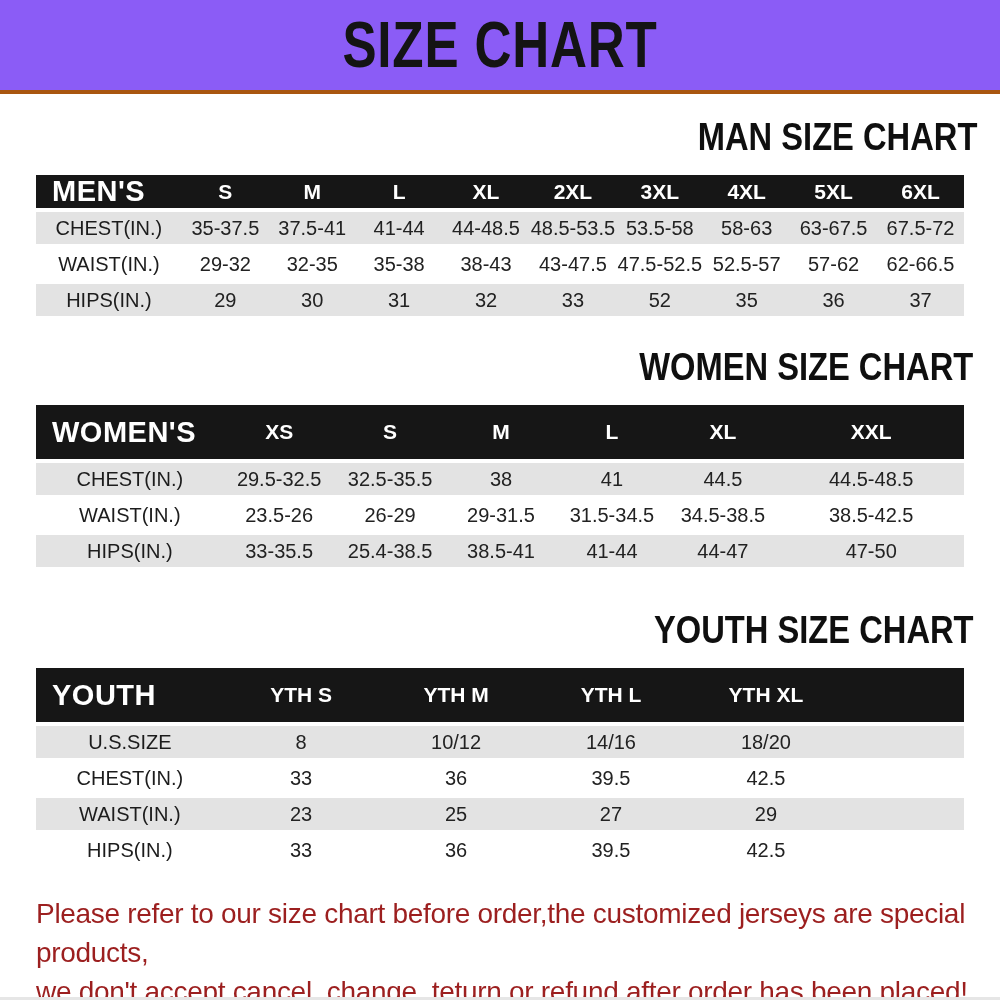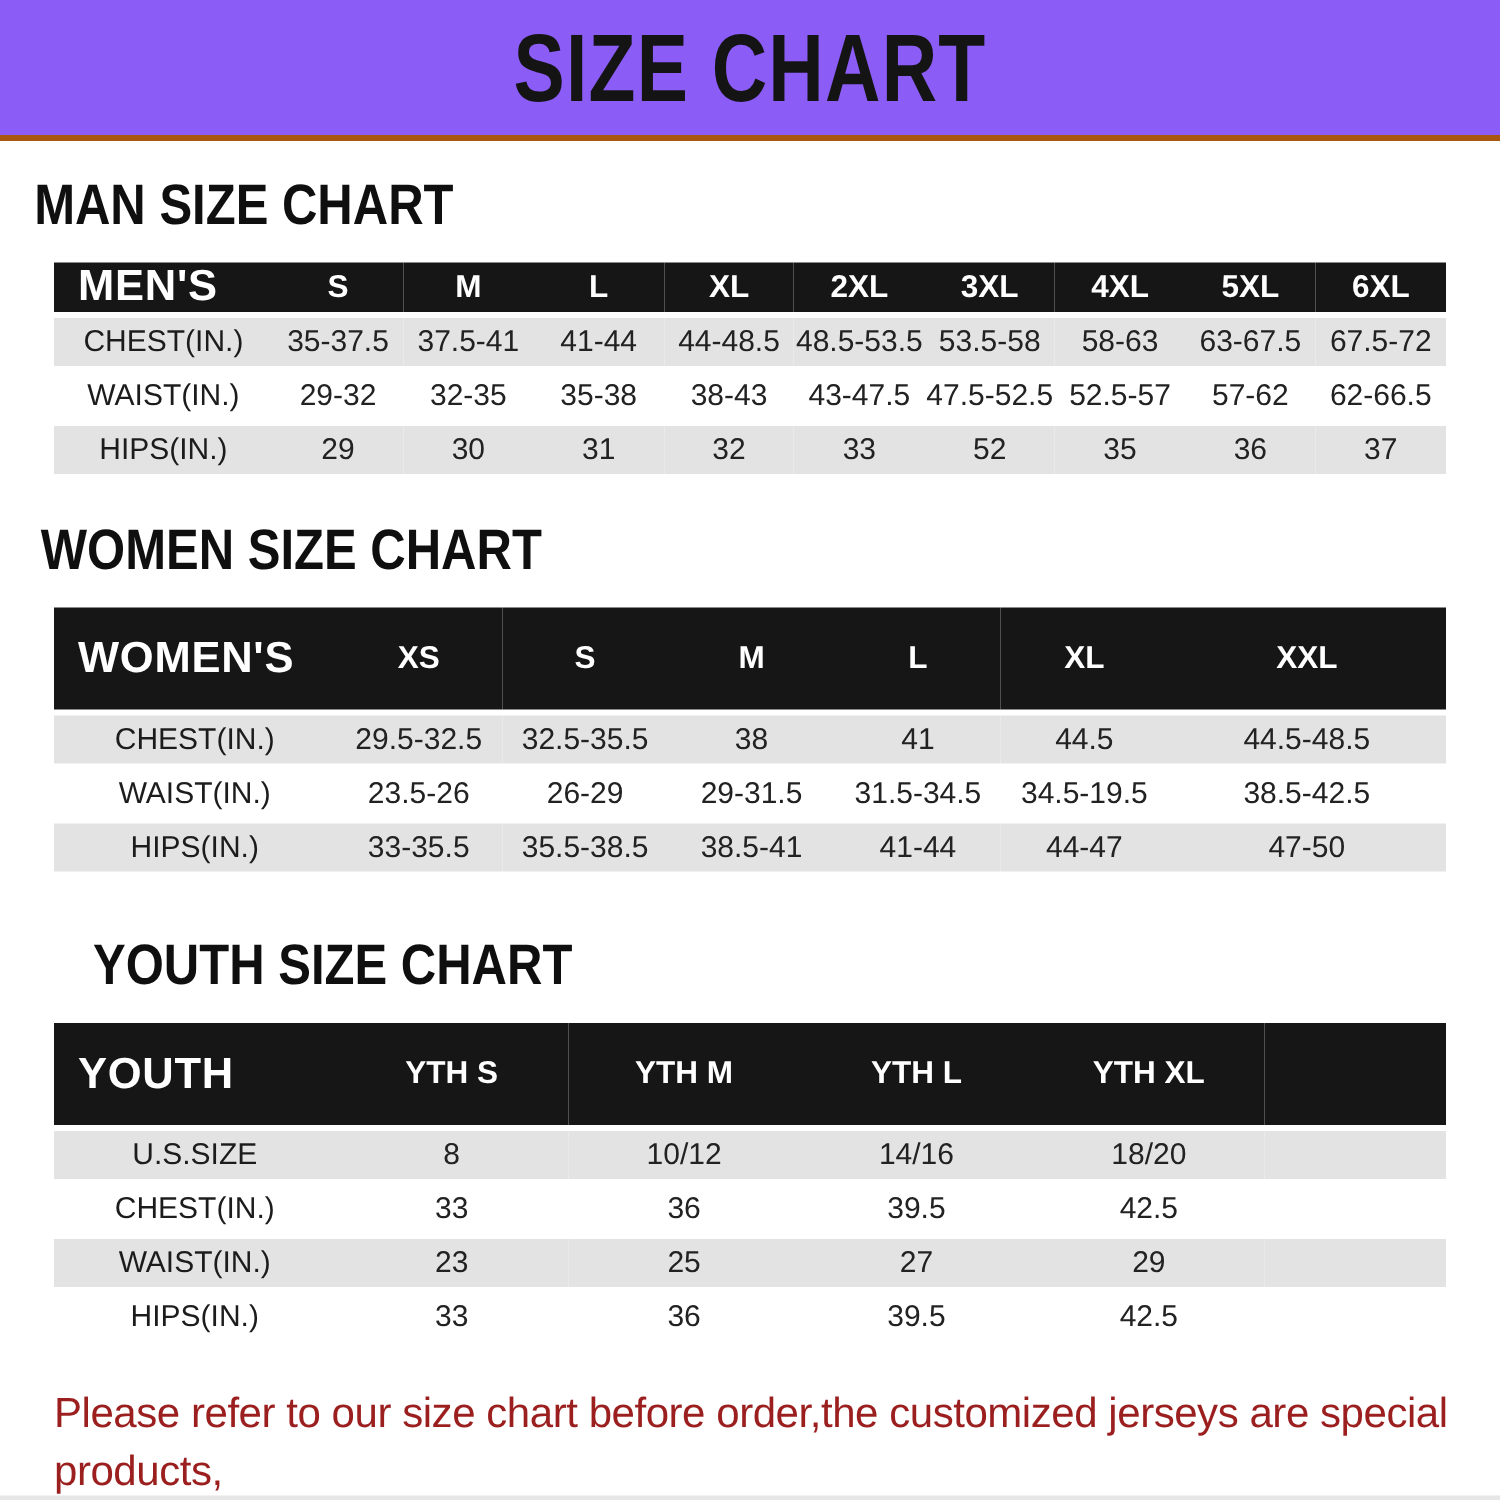--- a/index.html
+++ b/index.html
@@ -11,42 +11,42 @@
   
   .banner{
     height:90px;background:#8b5cf6;border-bottom:4px solid #A9560F;
     display:flex;align-items:center;justify-content:center;
   }
   .banner .title{
     display:inline-block;transform:scaleX(0.80);
     font-size:64px;font-weight:800;letter-spacing:1px;color:#141414;
   }
   
-  .section-heading{text-align:left;margin:0;}
+  .section-heading{text-align:right;margin:0;}
   .section-heading .inner{
     display:inline-block;transform:scaleX(0.86);
     font-size:38px;font-weight:800;color:#0f0f0f;letter-spacing:0px;
   }
   .hd-man{margin-top:22px;}
   .hd-women{margin-top:26px;}
   .hd-youth{margin-top:38px;padding-left:36px;}
   
   table.size-table{
     width:928px;margin:12px auto 0 auto;
     border-collapse:separate;border-spacing:0 4px;table-layout:fixed;
   }
   table.size-table th,table.size-table td{
     padding:0;vertical-align:middle;text-align:center;
     font-size:20px;font-weight:400;color:#222;height:32px;
   }
   
   table.size-table thead th{
     background:#161616;color:#ffffff;font-weight:600;font-size:21px;height:32px;
   }
-  table.h-tall thead th{height:68px;}
+  table.h-tall thead th{height:54px;}
   table.size-table thead th.row-label{
     text-align:left;padding-left:16px;font-size:29px;font-weight:800;letter-spacing:0.5px;
   }
   
   tbody tr.shaded th,tbody tr.shaded td{background:#E3E3E3;}
   tbody tr th.row-label{font-weight:400;font-size:20px;color:#1c1c1c;}
   
   .tbl-men .row-label{width:14%;}
   .tbl-women .row-label{width:18.5%;}
   .tbl-women .col-last{width:20%;}
@@ -150,27 +150,27 @@
         <td>41</td>
         <td>44.5</td>
         <td>44.5-48.5</td>
       </tr>
       <tr>
         <th class="row-label">WAIST(IN.)</th>
         <td>23.5-26</td>
         <td>26-29</td>
         <td>29-31.5</td>
         <td>31.5-34.5</td>
-        <td>34.5-19.5</td>
+        <td>34.5-38.5</td>
         <td>38.5-42.5</td>
       </tr>
       <tr class="shaded">
         <th class="row-label">HIPS(IN.)</th>
         <td>33-35.5</td>
-        <td>35.5-38.5</td>
+        <td>25.4-38.5</td>
         <td>38.5-41</td>
         <td>41-44</td>
         <td>44-47</td>
         <td>47-50</td>
       </tr>
     </tbody>
   </table>
 
 <h2 class="section-heading hd-youth">
   <span class="inner">YOUTH SIZE CHART</span>

